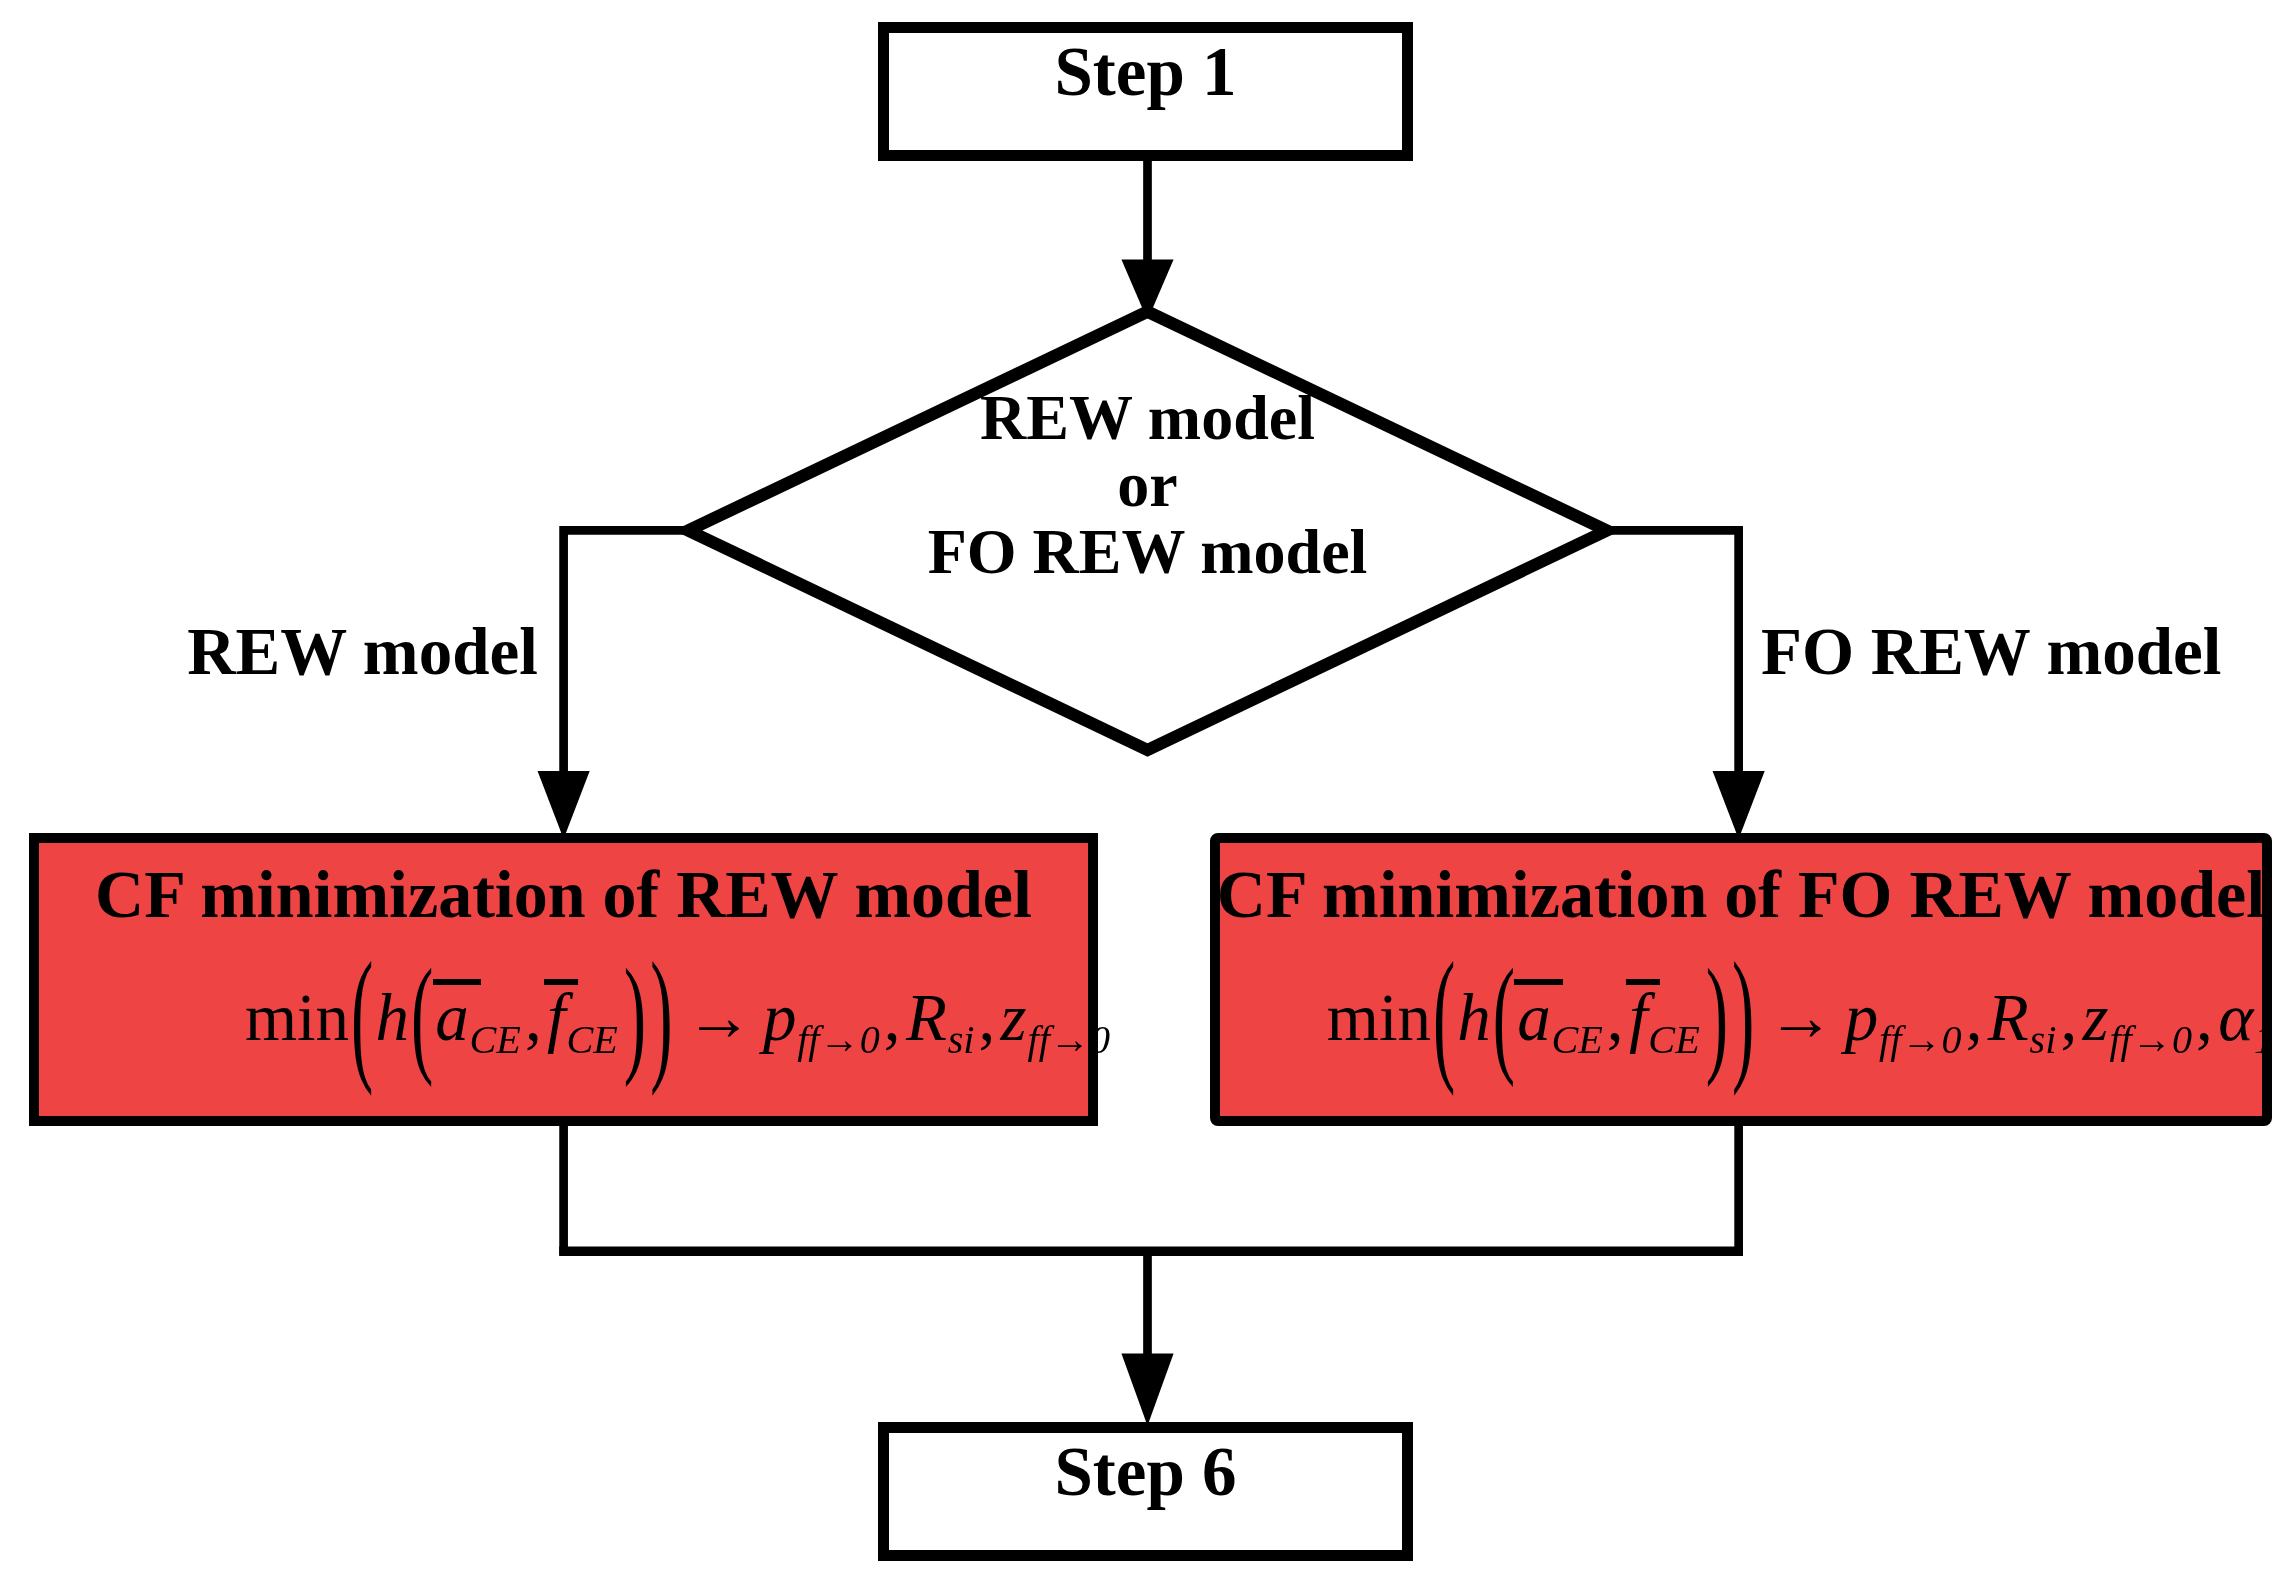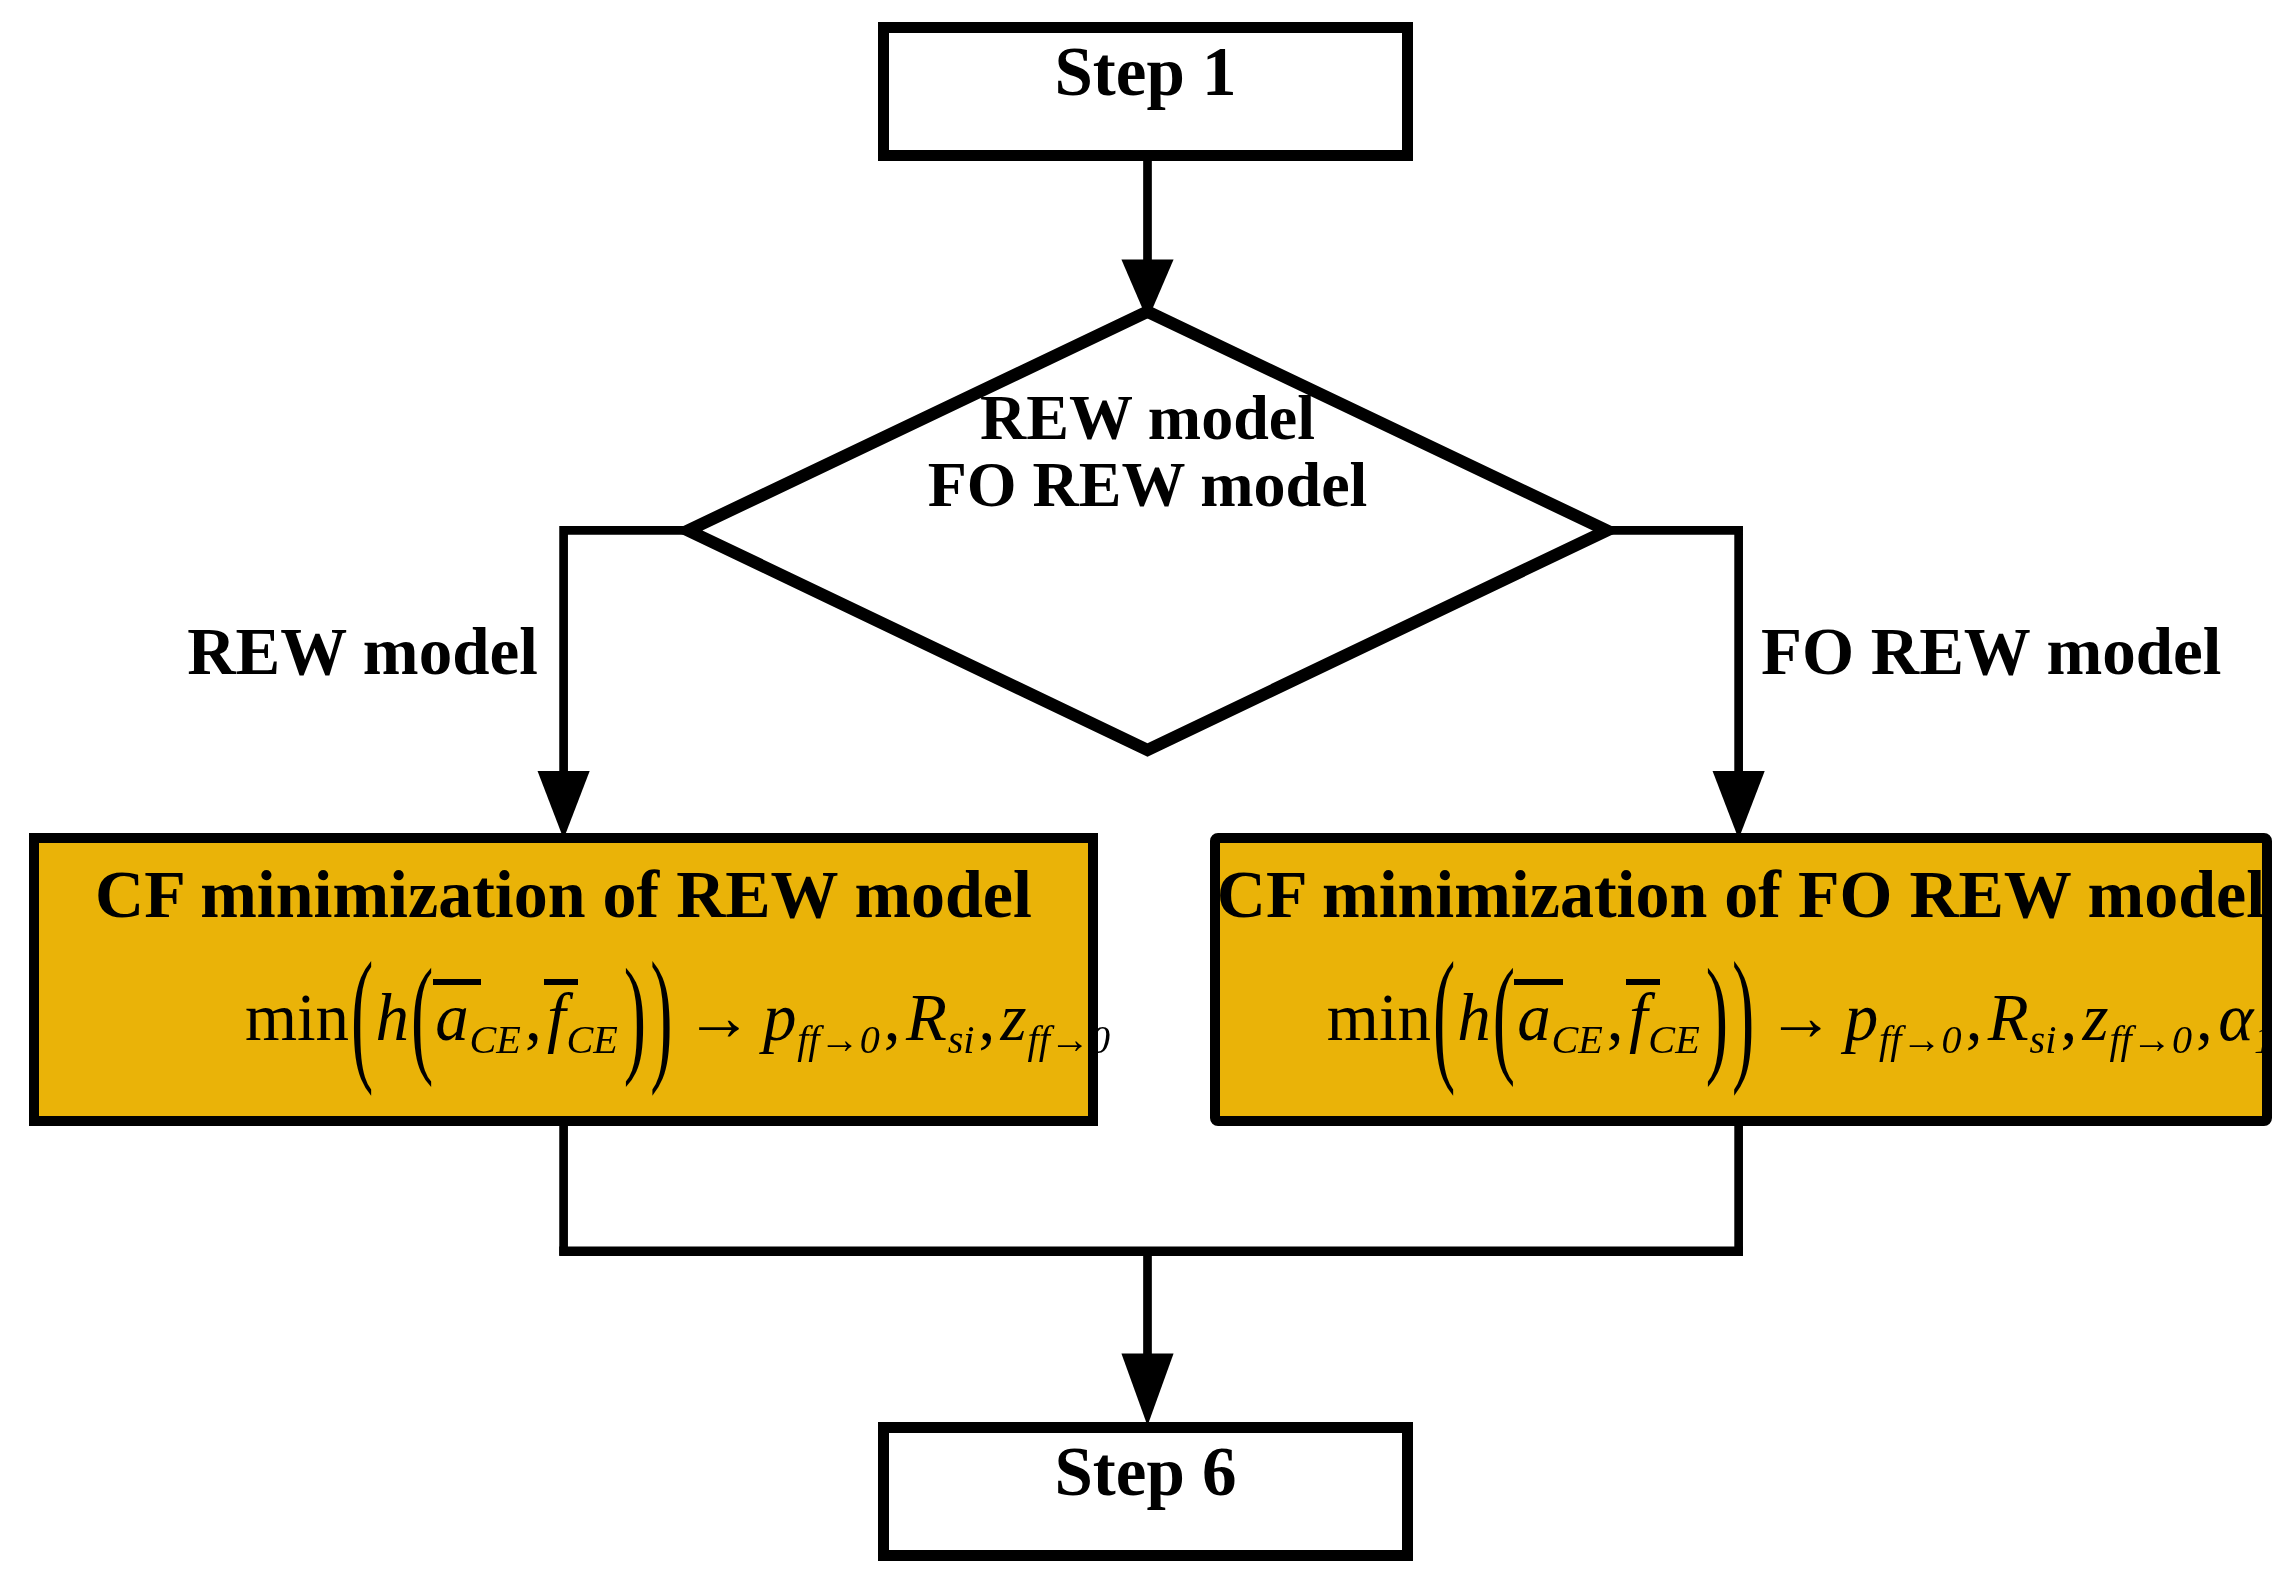--- a/index.html
+++ b/index.html
@@ -56,21 +56,21 @@
     text-align: center;
     white-space: nowrap;
   }
   #branch-label-left  { left: 174px;  top: 613px; width: 377px; }
   #branch-label-right { left: 1761px; top: 613px; width: 449px; }
 
   .process-box {
     position: absolute;
     box-sizing: border-box;
     border: 10px solid #000;
-    background: #eab308;
+    background: #ef4444;
     z-index: 2;
     display: flex;
     flex-direction: column;
     align-items: center;
     justify-content: space-evenly;
   }
   #box-left  { left: 29px;   top: 833px; width: 1069px; height: 293px; }
   #box-right { left: 1210px; top: 833px; width: 1062px; height: 293px; border-radius: 8px; }
   .box-title {
     font-size: 68px;
@@ -139,20 +139,21 @@
 
     <polygon points="1584,430 2218,732 1584,1035 950,732" fill="#ffffff" stroke="#000000" stroke-width="17"></polygon>
   </svg>
 
   <div class="node" id="step1-node">
     <span class="node-label">Step 1</span>
   </div>
 
   <div id="decision-text">
     <div>REW model</div>
+    <div>or</div>
     <div>FO REW model</div>
   </div>
 
   <div class="branch-label" id="branch-label-left">REW model</div>
   <div class="branch-label" id="branch-label-right">FO REW model</div>
 
   <div class="process-box" id="box-left">
     <div class="box-title">CF minimization of REW model</div>
     <div class="formula"><span class="rm">min</span><span class="paren po">(</span><span class="mi">h</span><span class="paren pi">(</span><span class="ov"><span class="mi">a</span></span><span class="msub">CE</span><span class="rm cm">,</span><span class="ov"><span class="mi">f</span></span><span class="msub">CE</span><span class="paren pi">)</span><span class="paren po">)</span><span class="mo">→</span><span class="mi">p</span><span class="msub">ff→0</span><span class="rm cm">,</span><span class="mi">R</span><span class="msub">si</span><span class="rm cm">,</span><span class="mi">z</span><span class="msub">ff→0</span></div>
   </div>

